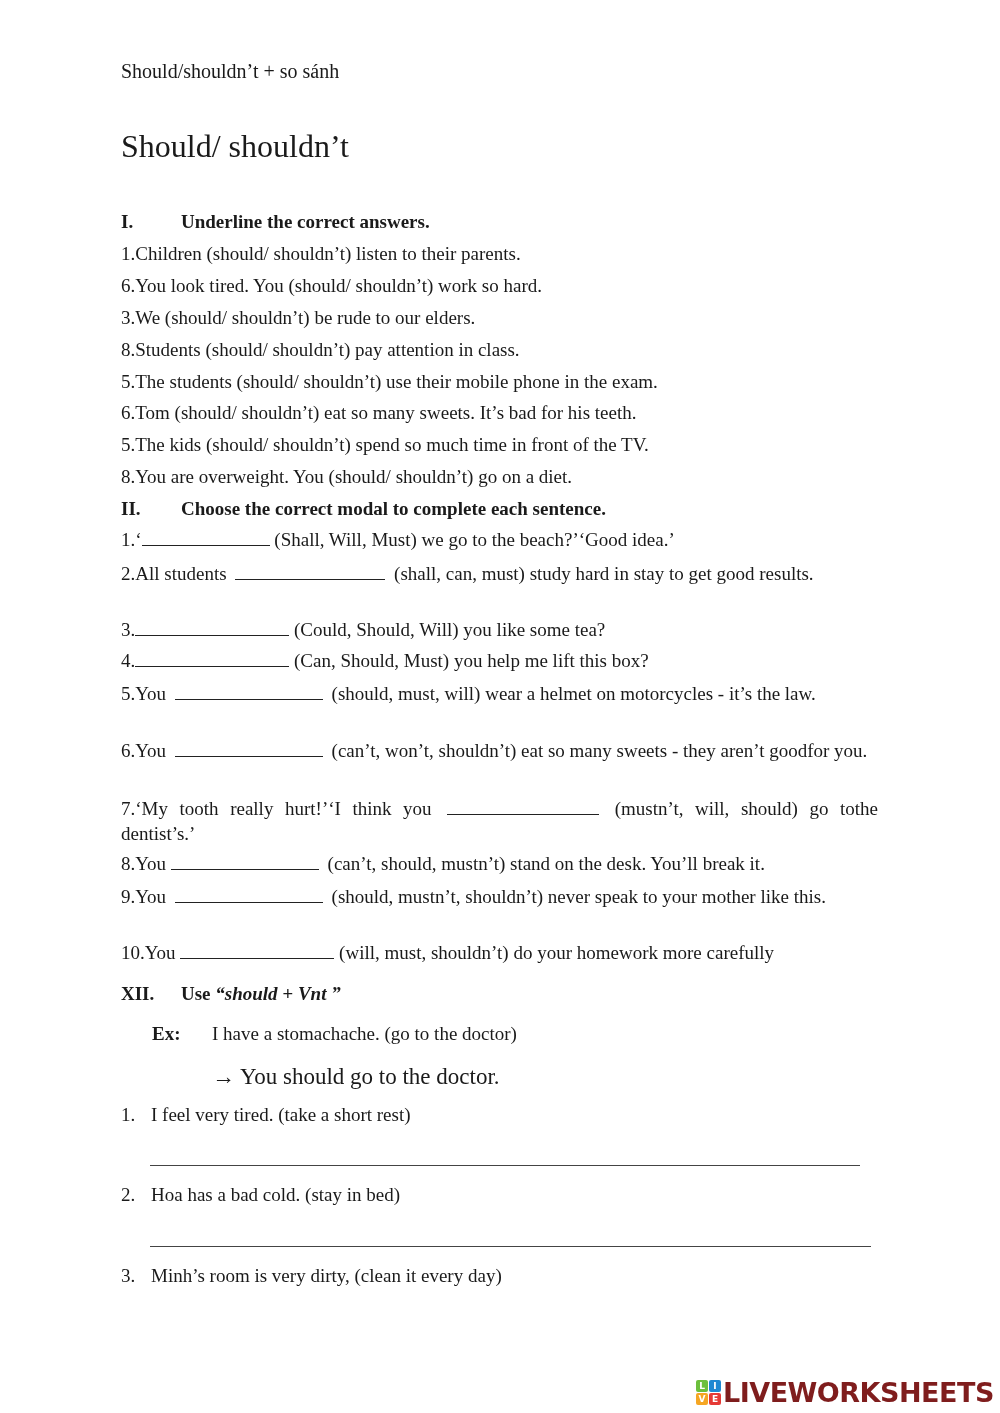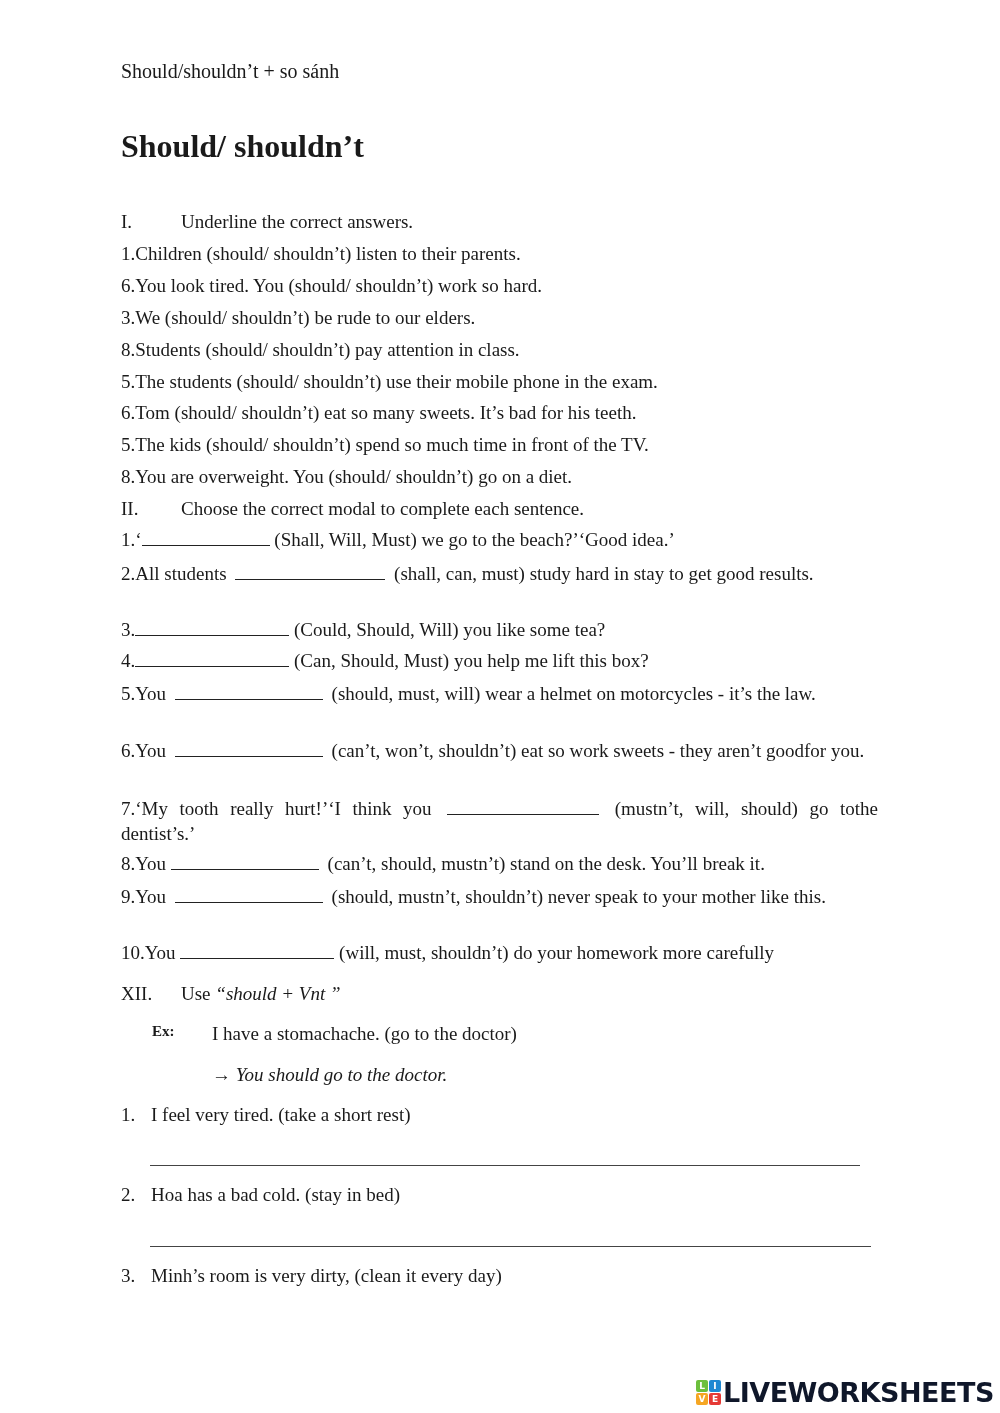--- a/index.html
+++ b/index.html
@@ -3,36 +3,36 @@
 <meta charset="utf-8">
 <style>
   html, body { margin: 0; padding: 0; background: #ffffff; }
   body {
     width: 1000px; height: 1413px; position: relative; overflow: hidden;
     font-family: "Liberation Serif", "DejaVu Serif", serif;
     color: #1a1a1a;
   }
   .abs { position: absolute; }
   .subtitle { left: 121px; top: 60px; font-size: 20px; }
-  .title { left: 121px; top: 128px; font-size: 32px; font-weight: bold; }
-  .sec { font-size: 19px; font-weight: normal; left: 121px; }
+  .title { left: 121px; top: 128px; font-size: 32px; font-weight: normal; }
+  .sec { font-size: 19px; font-weight: bold; left: 121px; }
   .sec .num { display: inline-block; width: 60px; }
   .line { left: 121px; font-size: 19px; white-space: nowrap; text-align: right; }
   .just { left: 121px; width: 757px; font-size: 19px; line-height: 25px; text-align: justify; }
   .blank { display: inline-block; border-bottom: 1.3px solid #222; height: 16px; vertical-align: baseline; }
-  .ex-label { left: 152px; font-size: 15px; font-weight: bold; }
+  .ex-label { left: 152px; font-size: 19px; font-weight: bold; }
   .ex-text { left: 212px; font-size: 19px; }
-  .ex-ans { left: 212px; font-size: 19px; font-style: italic; }
+  .ex-ans { left: 212px; font-size: 23px; }
   .q3 { left: 121px; font-size: 19px; }
   .q3 .n { display: inline-block; width: 30px; }
   .ansline { left: 150px; border-bottom: 1.3px solid #444; height: 0; }
   .logo { left: 696px; top: 1377px; display: flex; align-items: center; }
   .logo-grid { display: grid; grid-template-columns: 12px 12px; grid-template-rows: 12px 12px; gap: 1px; margin-right: 2px; }
   .logo-grid span { font-family: "DejaVu Sans", sans-serif; font-size: 9px; font-weight: bold; color: #fff; display:flex; align-items:center; justify-content:center; border-radius: 2px; }
-  .logo-text { font-family: "DejaVu Sans", sans-serif; font-weight: bold; font-size: 27px; color: #0f172a; letter-spacing: -0.5px; }
+  .logo-text { font-family: "DejaVu Sans", sans-serif; font-weight: bold; font-size: 27px; color: #7f1d1d; letter-spacing: -0.5px; }
 </style>
 </head>
 <body>
 
 <div class="abs subtitle">Should/shouldn’t + so sánh</div>
 <div class="abs title">Should/ shouldn’t</div>
 
 <div class="abs sec" style="top:211px">
   <span class="num">I.</span><span>Underline the correct answers.</span>
 </div>
@@ -58,21 +58,21 @@
 <div class="abs line" style="top:619px">
   <span>3.</span><span class="blank" style="width:154px"></span><span> (Could, Should, Will) you like some tea?</span>
 </div>
 <div class="abs line" style="top:650px">
   <span>4.</span><span class="blank" style="width:154px"></span><span> (Can, Should, Must) you help me lift this box?</span>
 </div>
 <div class="abs just" style="top:681px">
   <span>5.You </span><span class="blank" style="width:148px;margin:0 4px"></span><span> (should, must, will) wear a helmet on motorcycles - it’s the law.</span>
 </div>
 <div class="abs just" style="top:738px">
-  <span>6.You </span><span class="blank" style="width:148px;margin:0 4px"></span><span> (can’t, won’t, shouldn’t) eat so work sweets - they aren’t goodfor you.</span>
+  <span>6.You </span><span class="blank" style="width:148px;margin:0 4px"></span><span> (can’t, won’t, shouldn’t) eat so many sweets - they aren’t goodfor you.</span>
 </div>
 <div class="abs just" style="top:796px">
   <span>7.‘My tooth really hurt!’‘I think you </span><span class="blank" style="width:152px;margin:0 4px"></span><span> (mustn’t, will, should) go tothe dentist’s.’</span>
 </div>
 <div class="abs line" style="top:853px">
   <span>8.You </span><span class="blank" style="width:148px;margin:0 4px 0 0"></span><span> (can’t, should, mustn’t) stand on the desk. You’ll break it.</span>
 </div>
 <div class="abs just" style="top:884px">
   <span>9.You </span><span class="blank" style="width:148px;margin:0 4px"></span><span> (should, mustn’t, shouldn’t) never speak to your mother like this.</span>
 </div>

